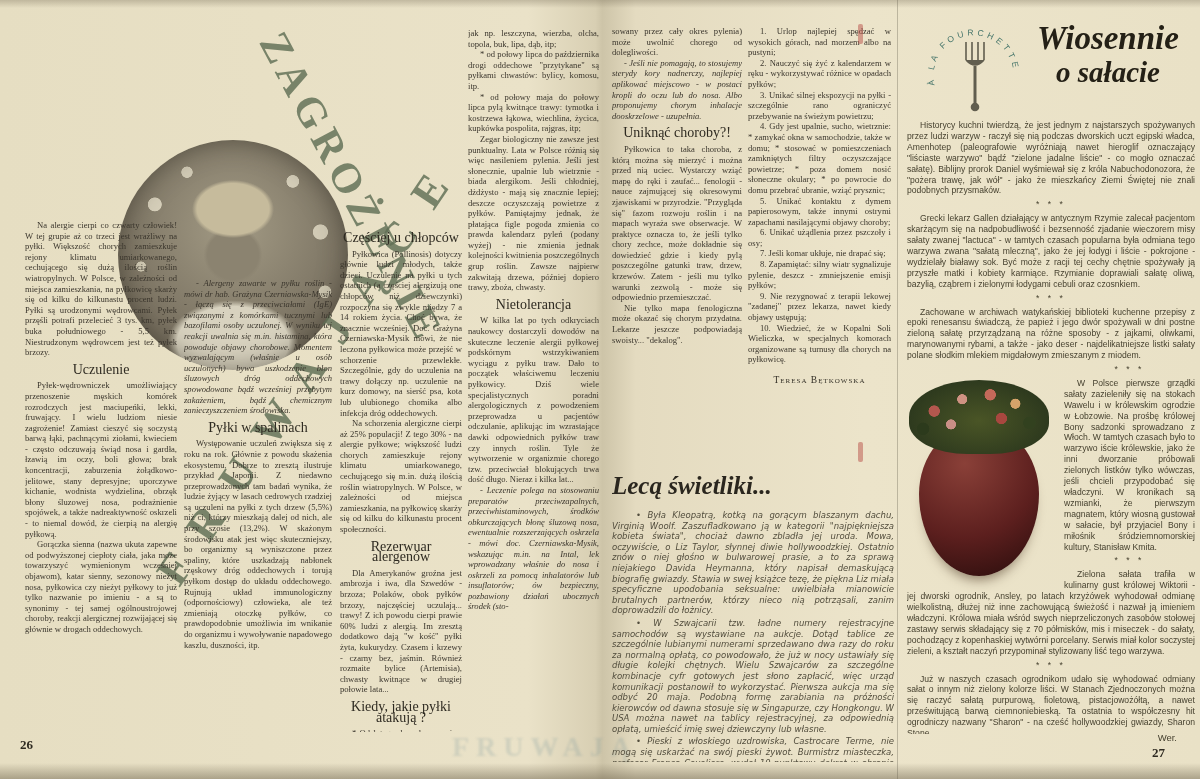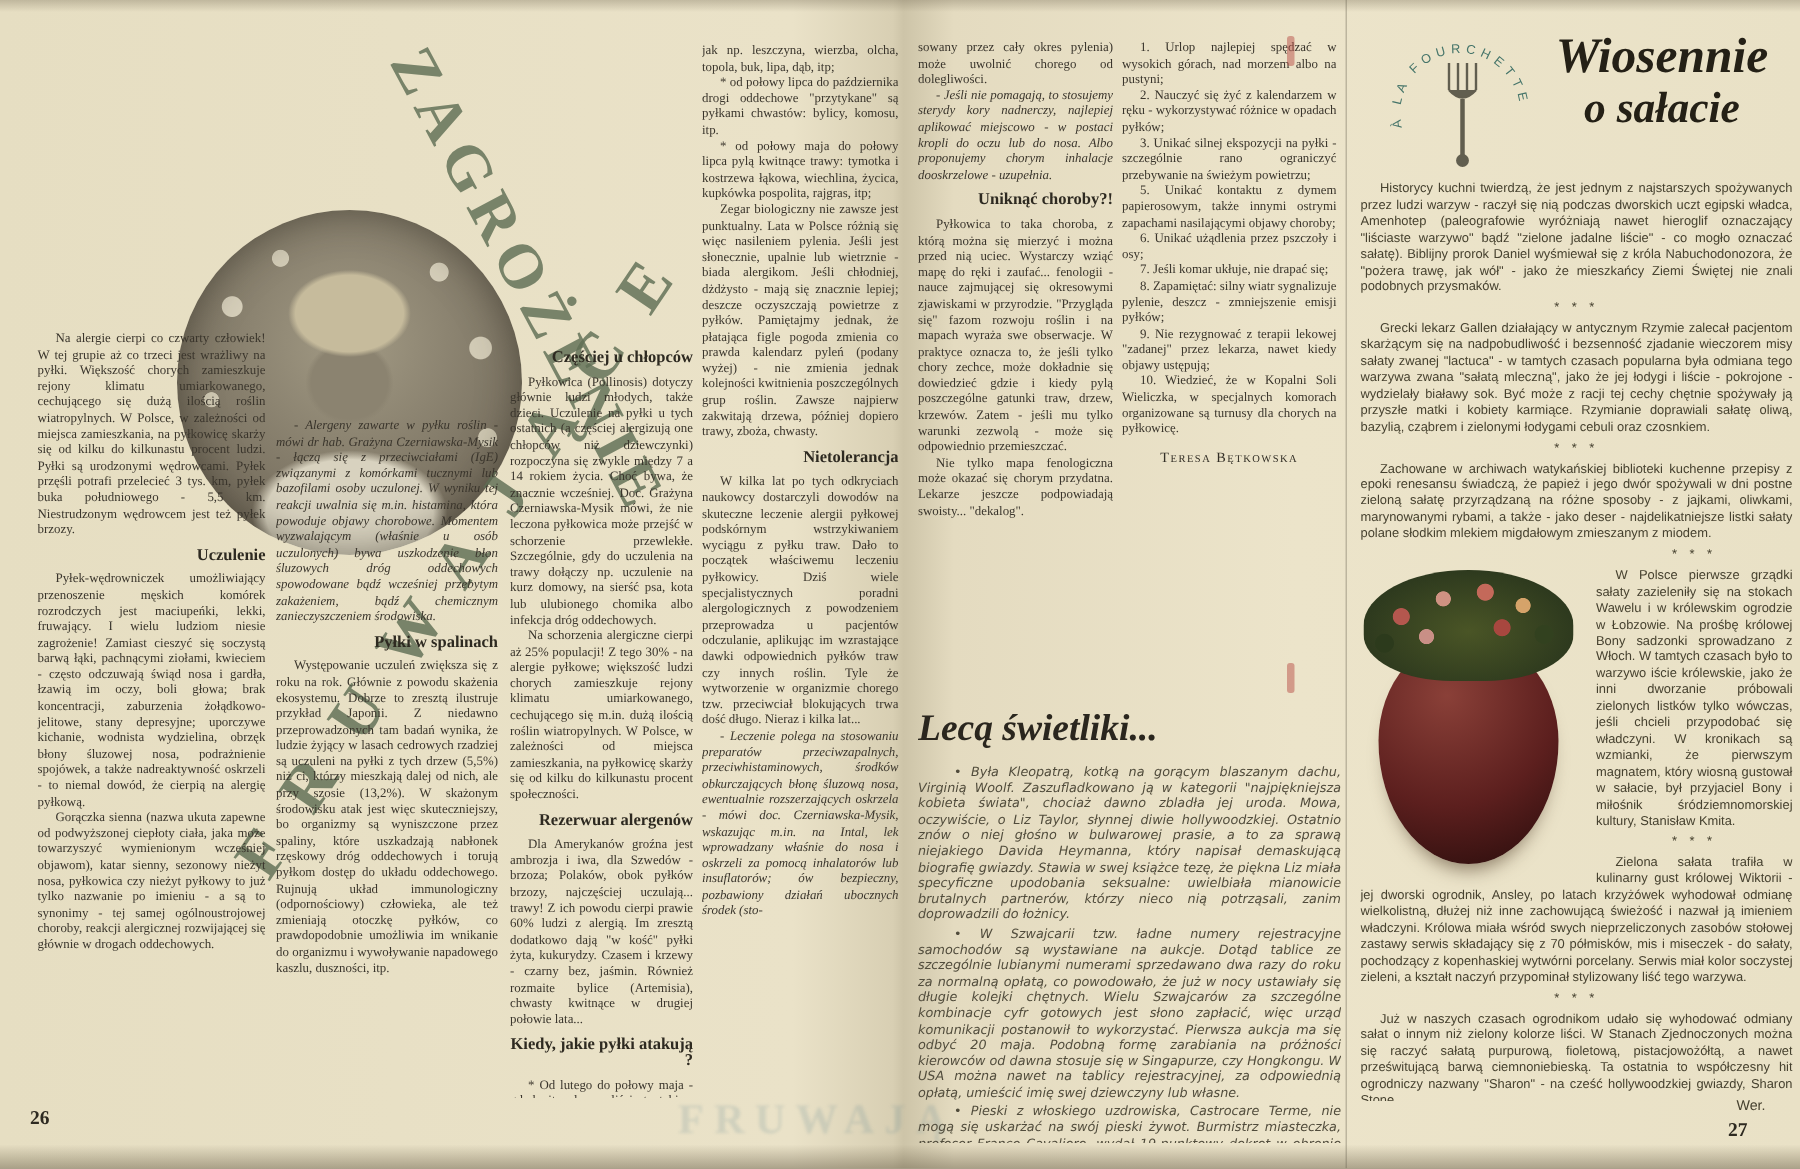--- a/index.html
+++ b/index.html
@@ -32,21 +32,21 @@
       radial-gradient(ellipse 44px 42px at 50% 50%,#8b8370 0 58%,transparent 67%),
       radial-gradient(ellipse 96px 62px at 50% 88%,#d8d2bf 0 58%,transparent 68%),
       radial-gradient(circle at 50% 38%,#a29a84 0,#776f5f 70%,#5e584a 100%);
     box-shadow:inset 0 0 26px rgba(50,45,35,.55);}
 
   
   .col{position:absolute;font-size:8.6px;line-height:10.6px;text-align:justify;overflow:hidden;z-index:4;}
   .col .para{margin:0;text-indent:12px;}
   .col .para.cont{text-indent:0;}
   .col .para.ital{font-style:italic;}
-  .colhead{font-weight:bold;text-align:right;font-size:11px;margin:7px 0 5px;text-indent:0;color:#2e2a21;}
+  .colhead{font-weight:normal;text-align:center;font-size:14px;margin:7px 0 5px;text-indent:0;color:#2e2a21;}
   .sep{text-align:center;letter-spacing:4px;margin:2px 0 3px;text-indent:0;}
   .byline{font-variant:small-caps;letter-spacing:1px;text-align:center;margin-top:10px;font-size:9.5px;color:#332f26;}
 
   #col1{left:25px;top:220px;width:152px;height:508px;}
   #col2{left:184px;top:278px;width:148px;height:452px;}
   #col3{left:340px;top:226px;width:122px;height:506px;}
   #col4{left:468px;top:28px;width:131px;height:708px;}
   #col5{left:612px;top:26px;width:130px;height:438px;}
   #col6{left:748px;top:26px;width:143px;height:446px;}
 
@@ -148,20 +148,21 @@
       <p class="para cont">sowany przez cały okres pylenia) może uwolnić chorego od dolegliwości.</p>
       <p class="para ital">- Jeśli nie pomagają, to stosujemy sterydy kory nadnerczy, najlepiej aplikować miejscowo - w postaci kropli do oczu lub do nosa. Albo proponujemy chorym inhalacje dooskrzelowe - uzupełnia.</p>
       <div class="colhead">Uniknąć choroby?!</div>
       <p class="para">Pyłkowica to taka choroba, z którą można się mierzyć i można przed nią uciec. Wystarczy wziąć mapę do ręki i zaufać... fenologii - nauce zajmującej się okresowymi zjawiskami w przyrodzie. "Przygląda się" fazom rozwoju roślin i na mapach wyraża swe obserwacje. W praktyce oznacza to, że jeśli tylko chory zechce, może dokładnie się dowiedzieć gdzie i kiedy pylą poszczególne gatunki traw, drzew, krzewów. Zatem - jeśli mu tylko warunki zezwolą - może się odpowiednio przemieszczać.</p>
       <p class="para">Nie tylko mapa fenologiczna może okazać się chorym przydatna. Lekarze jeszcze podpowiadają swoisty... "dekalog".</p>
     </div>
   <div id="col6" class="col">
       <p class="para">1. Urlop najlepiej spędzać w wysokich górach, nad morzem albo na pustyni;</p>
       <p class="para">2. Nauczyć się żyć z kalendarzem w ręku - wykorzystywać różnice w opadach pyłków;</p>
       <p class="para">3. Unikać silnej ekspozycji na pyłki - szczególnie rano ograniczyć przebywanie na świeżym powietrzu;</p>
+      <p class="para">4. Gdy jest upalnie, sucho, wietrznie: * zamykać okna w samochodzie, także w domu; * stosować w pomieszczeniach zamkniętych filtry oczyszczające powietrze; * poza domem nosić słoneczne okulary; * po powrocie do domu przebrać ubranie, wziąć prysznic;</p>
       <p class="para">5. Unikać kontaktu z dymem papierosowym, także innymi ostrymi zapachami nasilającymi objawy choroby;</p>
       <p class="para">6. Unikać użądlenia przez pszczoły i osy;</p>
       <p class="para">7. Jeśli komar ukłuje, nie drapać się;</p>
       <p class="para">8. Zapamiętać: silny wiatr sygnalizuje pylenie, deszcz - zmniejszenie emisji pyłków;</p>
       <p class="para">9. Nie rezygnować z terapii lekowej "zadanej" przez lekarza, nawet kiedy objawy ustępują;</p>
       <p class="para">10. Wiedzieć, że w Kopalni Soli Wieliczka, w specjalnych komorach organizowane są turnusy dla chorych na pyłkowicę.</p>
       <div class="byline">Teresa Bętkowska</div>
     </div>
   <div class="smudge" id="smudge1"></div>
   <div class="smudge" id="smudge2"></div>

